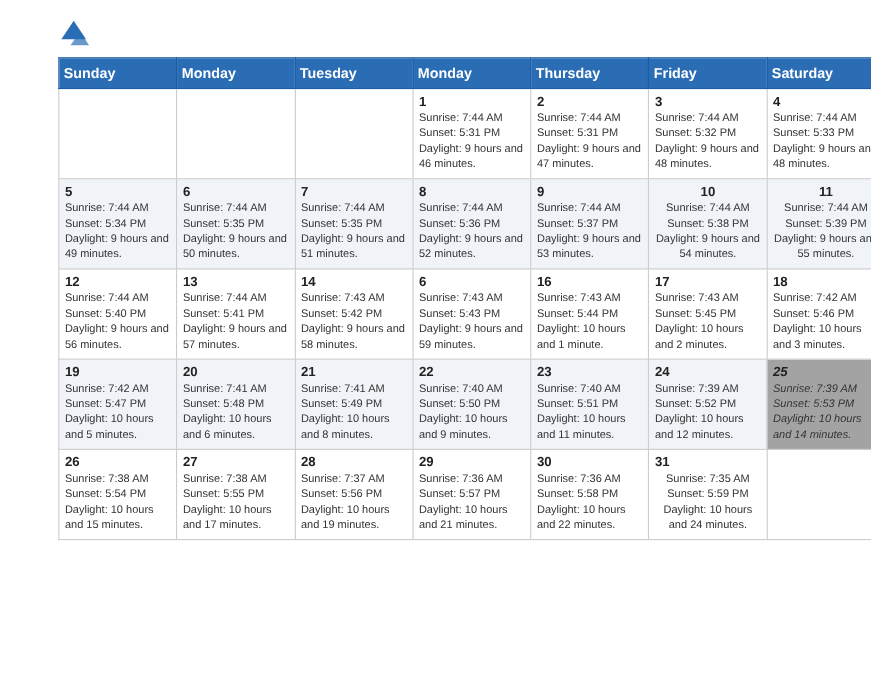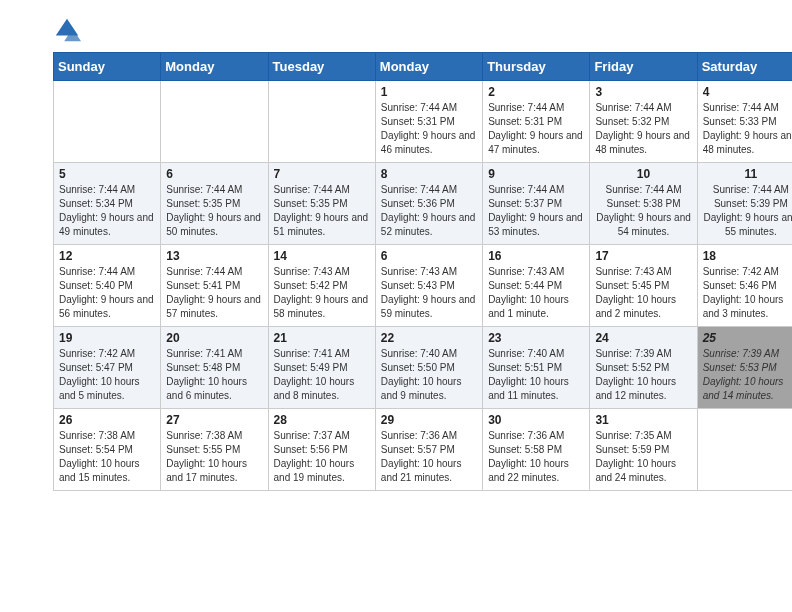--- a/index.html
+++ b/index.html
@@ -313,21 +313,21 @@
 Daylight: 10 hours and 21 minutes.</div>
           </td>
           <td>
             <div class="day-number">30</div>
             <div class="day-info" style="white-space: pre-line;">Sunrise: 7:36 AM
 Sunset: 5:58 PM
 Daylight: 10 hours and 22 minutes.</div>
           </td>
           <td>
             <div class="day-number">31</div>
-            <div class="day-info" style="white-space: pre-line;">Sunrise: 7:35 AM
+            <div class="day-info" style="white-space: pre-line; text-align: center;">Sunrise: 7:35 AM
 Sunset: 5:59 PM
 Daylight: 10 hours and 24 minutes.</div>
           </td>
           <td class="empty"></td>
         </tr>
       </tbody>
   </table>
 </div>
 
 </body></html>

